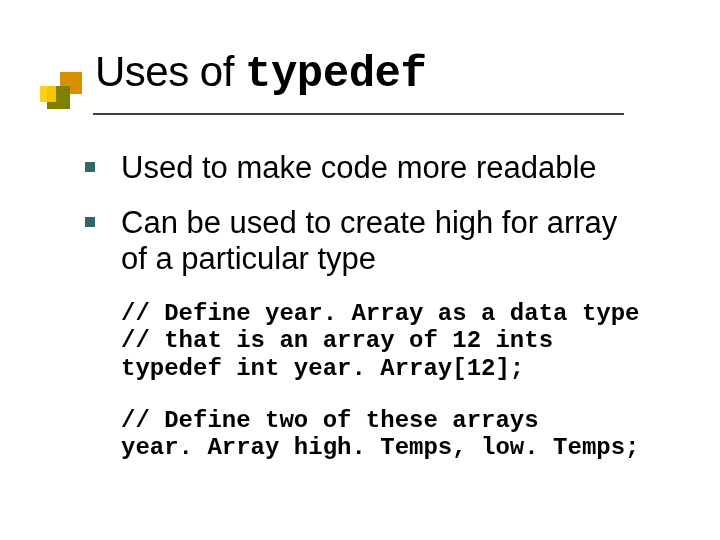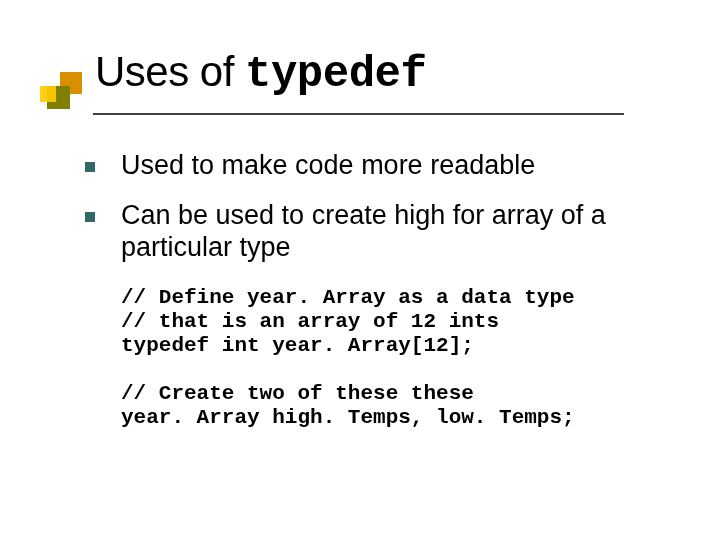--- a/index.html
+++ b/index.html
@@ -86,37 +86,37 @@
     left: 85px;
     right: 45px;
   }
   .bullets {
     list-style: none;
     margin: 0;
     padding: 0;
   }
   .bullets li {
     position: relative;
-    font-size: 27px;
+    font-size: 31px;
     line-height: 1.18;
     margin: 0 0 18px 0;
     padding-left: 36px;
   }
   .bullets li .sq {
     position: absolute;
     left: 0;
     top: 12px;
     width: 10px;
     height: 10px;
     background: #336666;
   }
   .codeblock {
     margin: 22px 0 0 36px;
     font-family: "Courier New", Courier, monospace;
-    font-size: 21px;
+    font-size: 24px;
     font-weight: 700;
     line-height: 1.15;
     white-space: pre;
   }
   .codeblock + .codeblock {
     margin-top: 24px;
   }
 </style>
 </head>
 <body>
@@ -143,17 +143,17 @@
       </li>
       <li>
         <span class="sq"></span>
         <span>Can be used to create high for array of a particular type</span>
       </li>
     </ul>
 
     <div class="codeblock">// Define year. Array as a data type
 // that is an array of 12 ints
 typedef int year. Array[12];</div>
-    <div class="codeblock">// Create two of these these
+    <div class="codeblock">// Define two of these arrays
 year. Array high. Temps, low. Temps;</div>
   </div>
 
 </div>
 
 </body></html>

